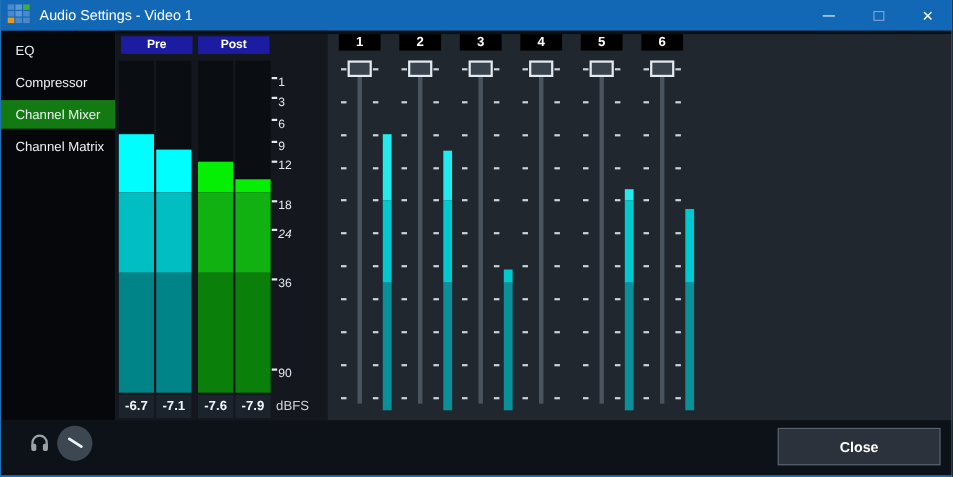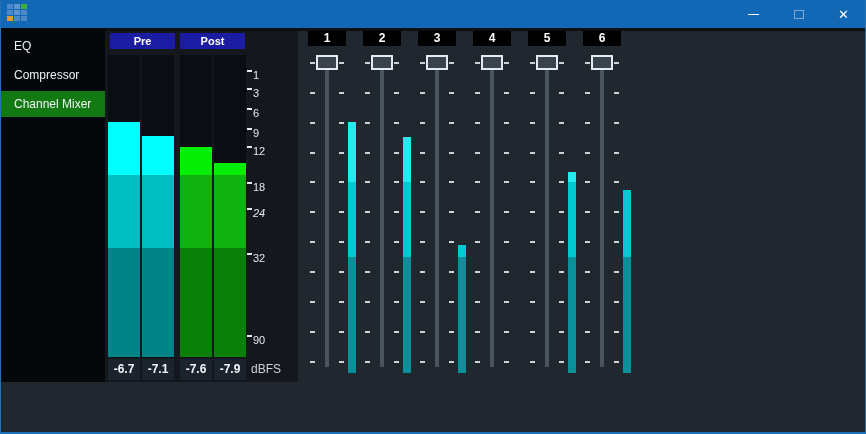--- a/index.html
+++ b/index.html
@@ -73,37 +73,39 @@
         <span style="background: rgb(76, 135, 200);"></span>
         <span style="background: rgb(93, 149, 210);"></span>
         <span style="background: rgb(63, 174, 63);"></span>
         <span style="background: rgb(76, 135, 200);"></span>
         <span style="background: rgb(93, 149, 210);"></span>
         <span style="background: rgb(76, 135, 200);"></span>
         <span style="background: rgb(224, 154, 40);"></span>
         <span style="background: rgb(76, 135, 200);"></span>
         <span style="background: rgb(76, 135, 200);"></span>
       </div>
+    <div class="win-title">Audio Settings - Video 1</div>
     <div class="win-btns">
       <div class="win-btn">
           <span class="glyph-min"></span>
         </div>
       <div class="win-btn">
           <span class="glyph-max"></span>
         </div>
       <div class="win-btn">
           <span class="glyph-close">✕</span>
         </div>
     </div>
   </div>
 
   <div class="sidebar">
       <div class="side-item">EQ</div>
       <div class="side-item">Compressor</div>
       <div class="side-item selected">Channel Mixer</div>
+      <div class="side-item">Channel Matrix</div>
     </div>
 
   <div class="content">
     <div class="meter-panel"></div>
     <div class="topshade"></div>
     <div class="grp-header" style="left:5px">Pre</div>
     <div class="grp-header" style="left:75px">Post</div>
     <div class="dbfs">dBFS</div>
   <div class="scale-label" style="top: 42px;">
         <i></i>
@@ -128,21 +130,21 @@
       <div class="scale-label" style="top: 154px;">
         <i></i>
         <span>18</span>
       </div>
       <div class="scale-label" style="top: 180px; font-style: italic;">
         <i></i>
         <span>24</span>
       </div>
       <div class="scale-label" style="top: 225px;">
         <i></i>
-        <span>32</span>
+        <span>36</span>
       </div>
       <div class="scale-label" style="top: 307px;">
         <i></i>
         <span>90</span>
       </div>
       <div class="mcol" style="left: 3px;"></div>
       <div class="fill" style="left: 3px; top: 94px; width: 32px; height: 53px; background: rgb(0, 254, 255);"></div>
       <div class="fill" style="left: 3px; top: 147px; width: 32px; height: 73px; background: rgb(0, 190, 194);"></div>
       <div class="fill" style="left: 3px; top: 220px; width: 32px; height: 109px; background: rgb(0, 132, 136);"></div>
       <div class="value-box" style="left: 3px;">-6.7</div>
@@ -319,14 +321,27 @@
       <div class="ch-tick" style="left: 509px; top: 273px;"></div>
       <div class="ch-tick" style="left: 480px; top: 303px;"></div>
       <div class="ch-tick" style="left: 509px; top: 303px;"></div>
       <div class="ch-tick" style="left: 480px; top: 333px;"></div>
       <div class="ch-tick" style="left: 509px; top: 333px;"></div>
       <div class="ch-handle" style="left: 486px;"></div>
       <div class="fill" style="left: 518px; top: 162px; width: 8px; height: 67px; background: rgb(0, 201, 208);"></div>
       <div class="fill" style="left: 518px; top: 229px; width: 8px; height: 116px; background: rgb(10, 144, 153);"></div>
     </div>
 
+  <div class="footer">
+    <svg class="hp-icon" viewBox="0 0 20 20">
+      <path d="M3.5 15 v-4.5 a6.5 6.5 0 0 1 13 0 V15" fill="none" stroke="#9aa3ac" stroke-width="2"></path>
+      <rect x="2.5" y="11.5" width="4.5" height="6.5" rx="1.5" fill="#9aa3ac"></rect>
+      <rect x="13" y="11.5" width="4.5" height="6.5" rx="1.5" fill="#9aa3ac"></rect>
+    </svg>
+    <div class="knob">
+      <svg width="32" height="32" viewBox="0 0 32 32">
+        <line x1="11" y1="12" x2="22" y2="19" stroke="#eef2f5" stroke-width="2.5" stroke-linecap="round"></line>
+      </svg>
+    </div>
+    <div class="close-btn">Close</div>
+  </div>
 
 </div>
 
 </body></html>

